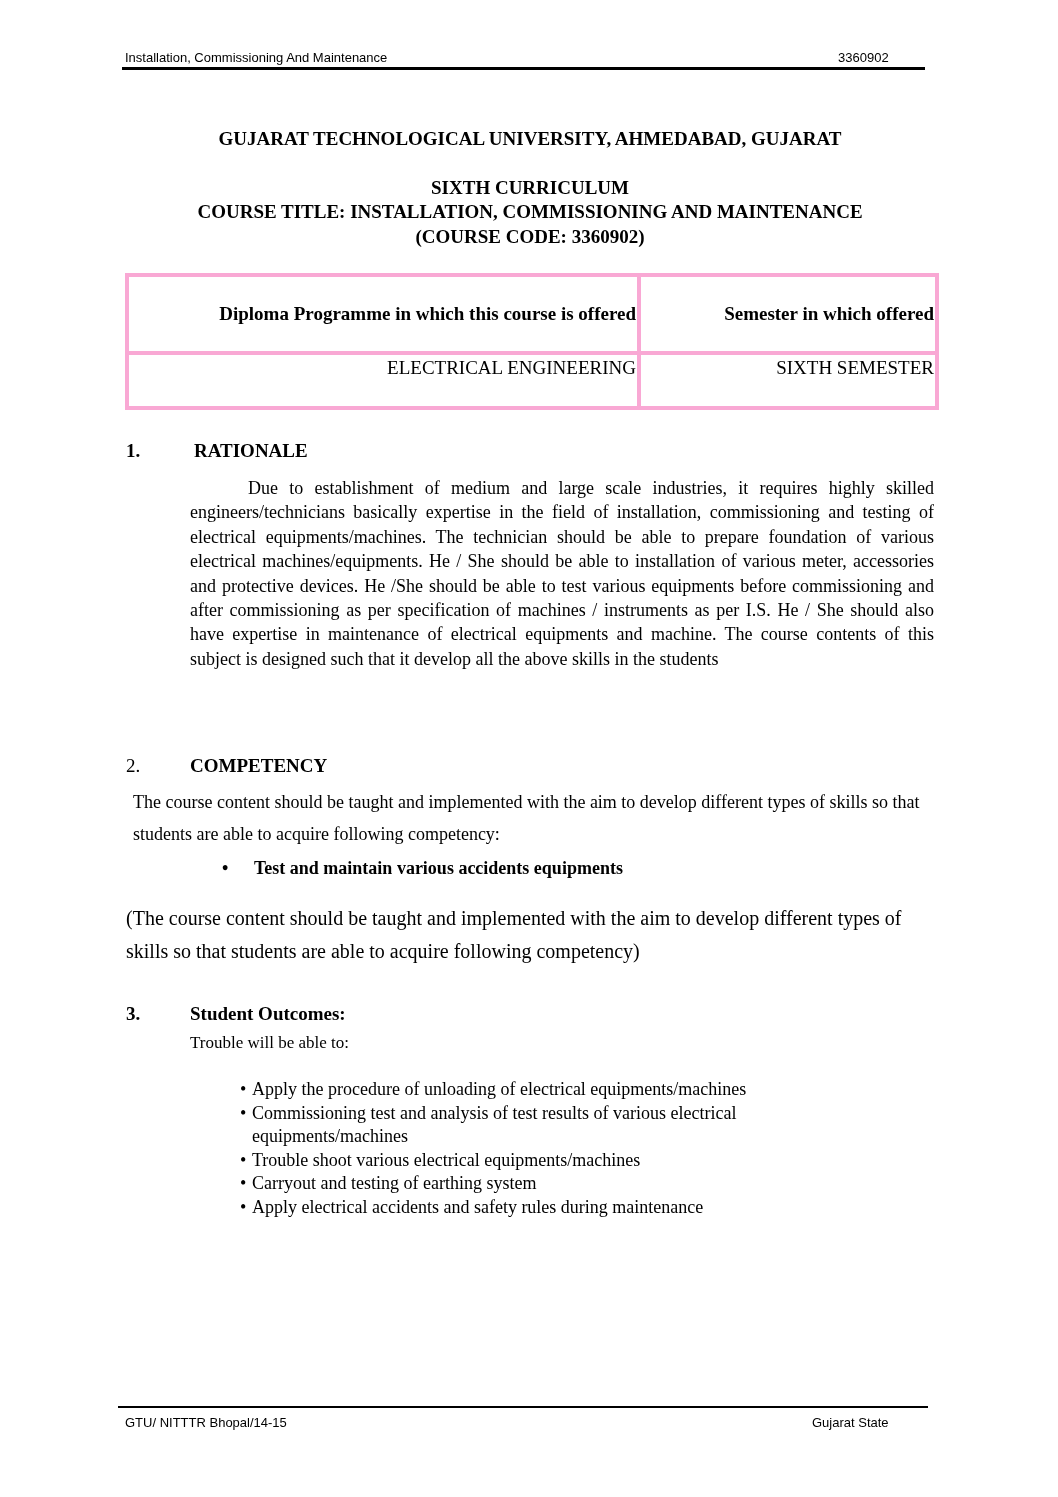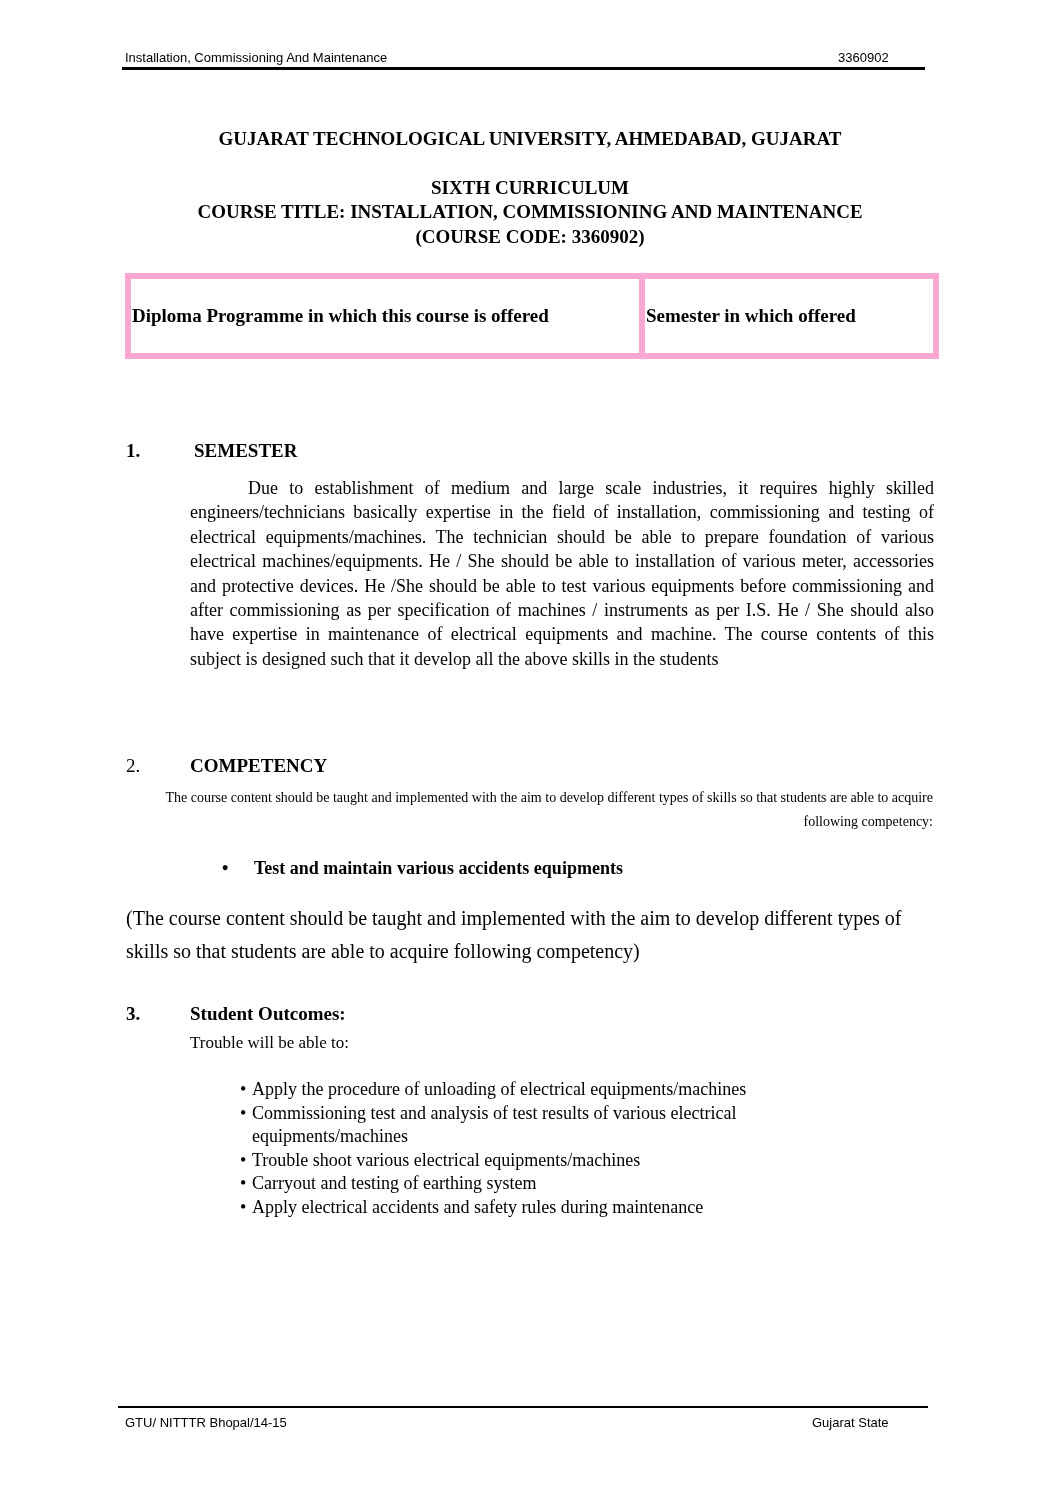--- a/index.html
+++ b/index.html
@@ -4,27 +4,27 @@
 <style>
   html, body { margin: 0; padding: 0; background: #ffffff; }
   body { width: 1058px; height: 1497px; position: relative; overflow: hidden; color: #000; font-family: "Liberation Serif", serif; }
   .abs { position: absolute; }
   .hdr-text { font-family: "Liberation Sans", sans-serif; font-size: 13px; }
   .rule { position: absolute; background: #000; height: 2px; }
   .center { text-align: center; left: 110px; width: 840px; }
   .bold { font-weight: bold; }
   .title { font-size: 19px; }
   table.prog { position: absolute; left: 125px; top: 273px; width: 814px; border-collapse: collapse; font-size: 19px; }
-  table.prog td { border: 6px solid #f9a8d4; text-align: left; vertical-align: top; }
+  table.prog td { border: 4px solid #f9a8d4; text-align: right; vertical-align: top; }
   table.prog tr.h td { height: 72px; vertical-align: middle; font-weight: bold; }
   table.prog tr.v td { height: 48px; padding-top: 2px; }
   .sec-num { font-size: 19px; font-weight: bold; }
   .sec-title { font-size: 19px; font-weight: bold; }
   .para { font-size: 18px; line-height: 24.4px; text-align: justify; }
-  .p2 { font-size: 14px; line-height: 24px; text-align: right; }
+  .p2 { font-size: 18px; line-height: 32px; }
   .p3 { font-size: 20px; line-height: 33px; }
   ul.outcomes { list-style: none; margin: 0; padding: 0; font-size: 18px; line-height: 23.5px; }
   ul.outcomes li { position: relative; padding-left: 12px; }
   ul.outcomes li::before { content: "\2022"; position: absolute; left: 0; top: 0; }
 </style>
 </head>
 <body>
 
 <div class="abs hdr-text" style="left:125px; top:50px;">Installation, Commissioning And Maintenance</div>
 <div class="abs hdr-text" style="left:838px; top:50px;">3360902</div>
@@ -34,25 +34,29 @@
 <div class="abs center bold title" style="top:177px;">SIXTH CURRICULUM</div>
 <div class="abs center bold title" style="top:201px;">COURSE TITLE:  INSTALLATION, COMMISSIONING AND MAINTENANCE</div>
 <div class="abs center bold title" style="top:226px;">(COURSE CODE: 3360902)</div>
 
 <table class="prog">
   <tbody>
       <tr class="h">
     <td style="width:506px;">Diploma Programme in which this course is offered</td>
     <td>Semester in which offered</td>
   </tr>
+  <tr class="v">
+    <td>ELECTRICAL ENGINEERING</td>
+    <td>SIXTH SEMESTER</td>
+  </tr>
 </tbody>
   </table>
 
 <div class="abs sec-num" style="left:126px; top:440px;">1.</div>
-<div class="abs sec-title" style="left:194px; top:440px;">SEMESTER</div>
+<div class="abs sec-title" style="left:194px; top:440px;">RATIONALE</div>
 <div class="abs para" style="left:190px; top:476px; width:744px; text-indent:58px;">Due to establishment of medium and large scale industries, it requires highly skilled engineers/technicians basically expertise in the field of installation, commissioning and testing of electrical equipments/machines. The technician should be able to prepare foundation of various electrical machines/equipments. He / She should be able to installation of various meter, accessories and protective devices. He /She should be able to test various equipments before commissioning and after commissioning as per specification of machines / instruments as per I.S. He / She should also have expertise in maintenance of electrical equipments and machine. The course contents of this subject is designed such that it develop all the above skills in the students</div>
 
 <div class="abs" style="left:126px; top:755px; font-size:19px;">2.</div>
 <div class="abs sec-title" style="left:190px; top:755px;">COMPETENCY</div>
 <div class="abs p2" style="left:133px; top:786px; width:800px;">The course content should be taught and implemented with the aim to develop different types of skills so that students are able to acquire following competency:</div>
 <div class="abs bold" style="left:222px; top:858px; font-size:18px;">
   <span style="display:inline-block; width:32px;">•</span><span>Test and maintain various accidents equipments</span>
 </div>
 <div class="abs p3" style="left:126px; top:902px; width:815px;">(The course content should be taught and implemented with the aim to develop different types of skills so that students are able to acquire following competency)</div>
 

